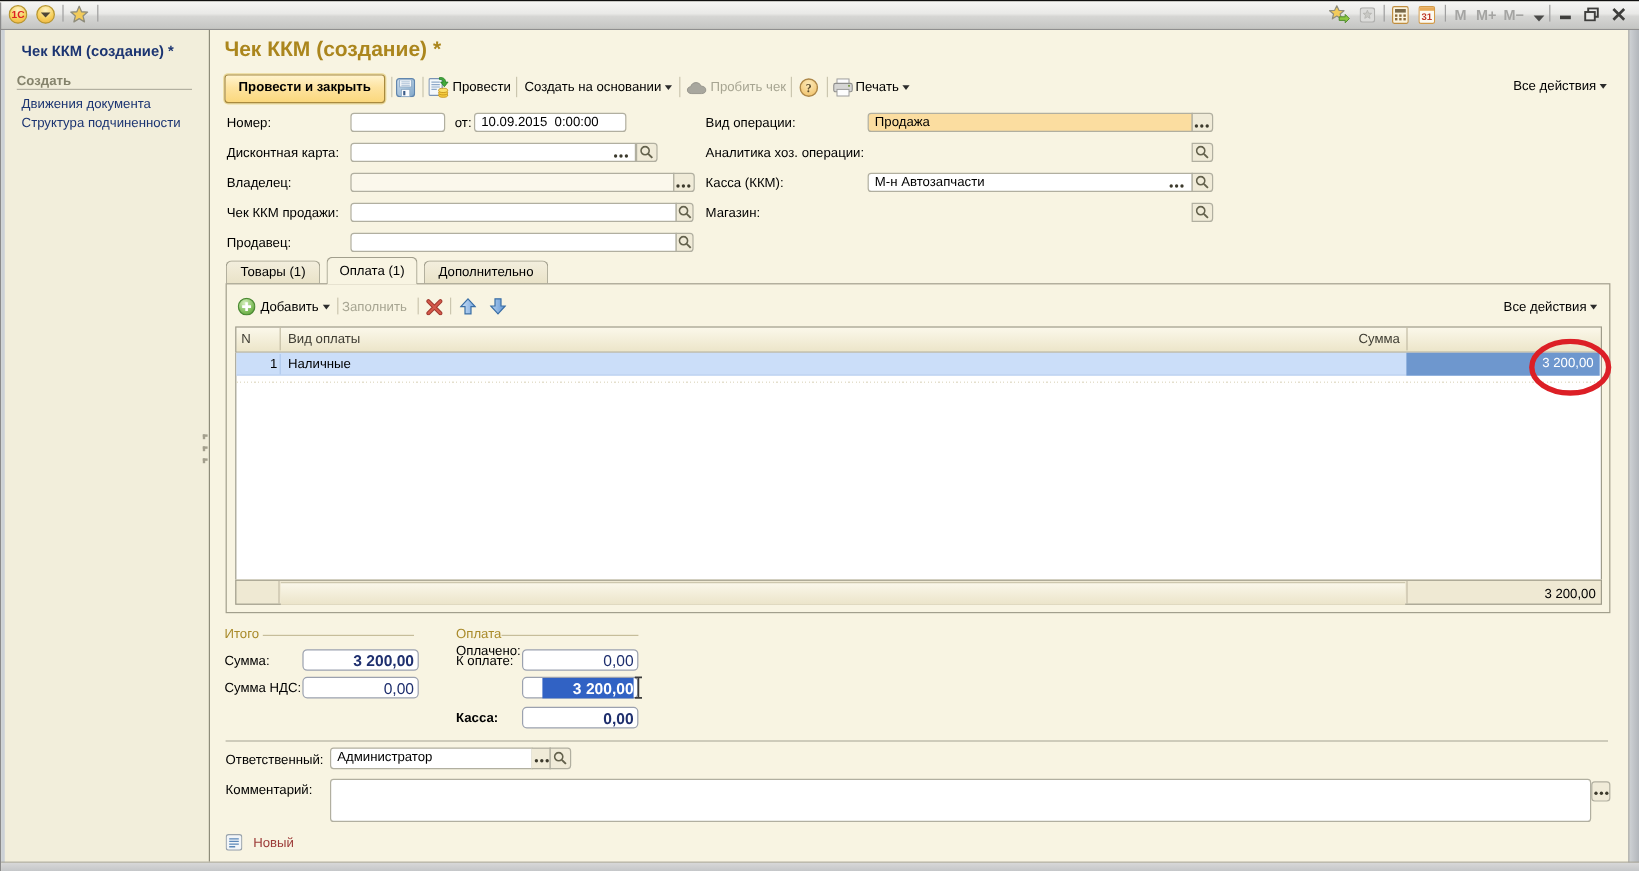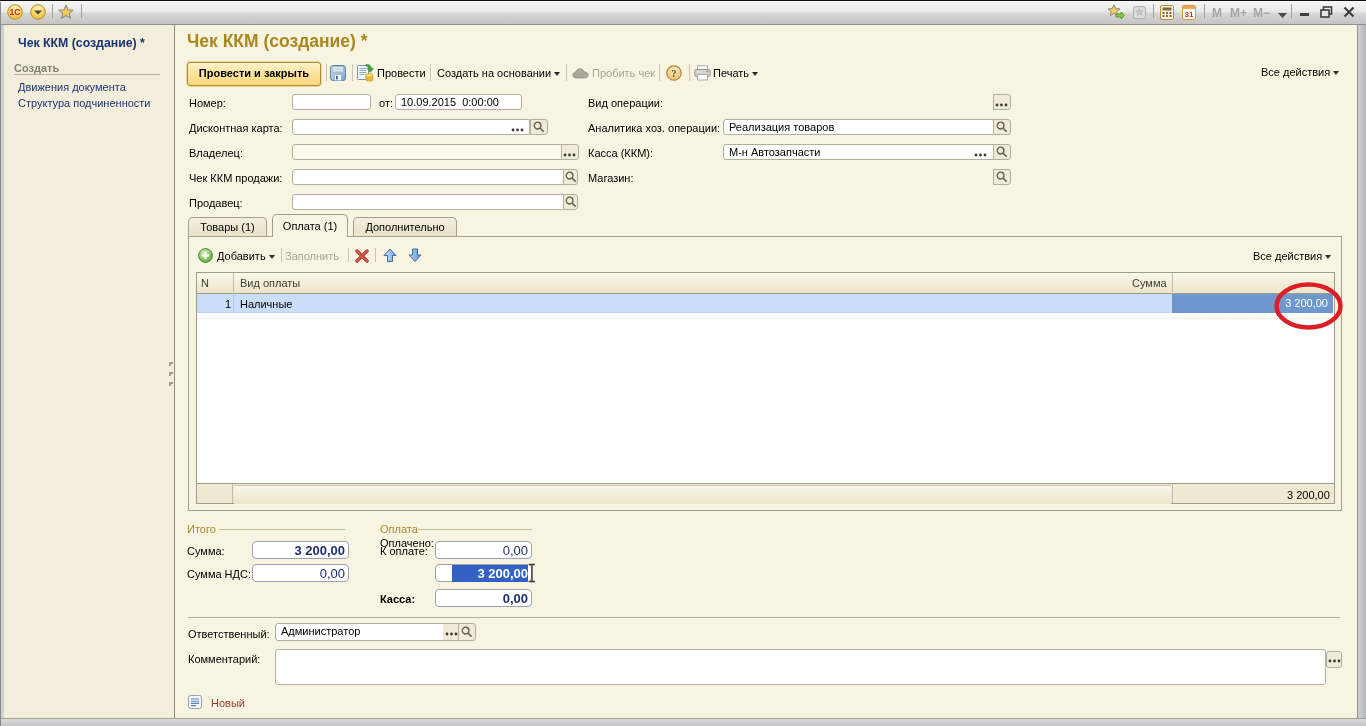--- a/index.html
+++ b/index.html
@@ -240,33 +240,33 @@
 
   <div class="flabel" style="left:189px;top:197px">Продавец:</div>
   <div class="field" style="left:292px;top:194px;width:270px;height:14px;border-radius:3px 0 0 3px"></div>
   <div class="btnbox" style="left:563px;top:194px;width:13px;height:14px;border-radius:0 3px 3px 0"></div>
   <svg class="abs mag" style="left:565px;top:196px" width="12" height="12" viewBox="0 0 12 12">
     <circle cx="4.6" cy="4.6" r="3.4" fill="none" stroke="#63614c" stroke-width="1.3"></circle>
     <path d="M7.2 7.2 L10.6 10.6" stroke="#63614c" stroke-width="1.6"></path>
   </svg>
 
   <div class="flabel" style="left:588px;top:97px">Вид операции:</div>
+  <div class="field" style="left:723px;top:94px;width:269px;height:14px;background:#fbdda0;border-radius:3px 0 0 3px">
+      <div class="fieldtxt">Продажа</div>
+    </div>
   <div class="btnbox" style="left:993px;top:94px;width:16px;height:14px;border-radius:0 3px 3px 0"></div>
   <svg class="abs" style="left:995px;top:103px" width="13" height="4" viewBox="0 0 13 4">
       <g fill="#3c3a2c">
         <circle cx="2" cy="2" r="1.4"></circle>
         <circle cx="6.5" cy="2" r="1.4"></circle>
         <circle cx="11" cy="2" r="1.4"></circle>
       </g>
     </svg>
 
   <div class="flabel" style="left:588px;top:122px">Аналитика хоз. операции:</div>
-  <div class="field" style="left:723px;top:119px;width:269px;height:14px;border-radius:3px 0 0 3px">
-      <div class="fieldtxt">Реализация товаров</div>
-    </div>
   <div class="btnbox" style="left:993px;top:119px;width:16px;height:14px;border-radius:0 3px 3px 0"></div>
   <svg class="abs mag" style="left:996px;top:121px" width="12" height="12" viewBox="0 0 12 12">
     <circle cx="4.6" cy="4.6" r="3.4" fill="none" stroke="#63614c" stroke-width="1.3"></circle>
     <path d="M7.2 7.2 L10.6 10.6" stroke="#63614c" stroke-width="1.6"></path>
   </svg>
 
   <div class="flabel" style="left:588px;top:147px">Касса (ККМ):</div>
   <div class="field" style="left:723px;top:144px;width:269px;height:14px;border-radius:3px 0 0 3px">
       <div class="fieldtxt">М-н Автозапчасти</div>
     </div>

